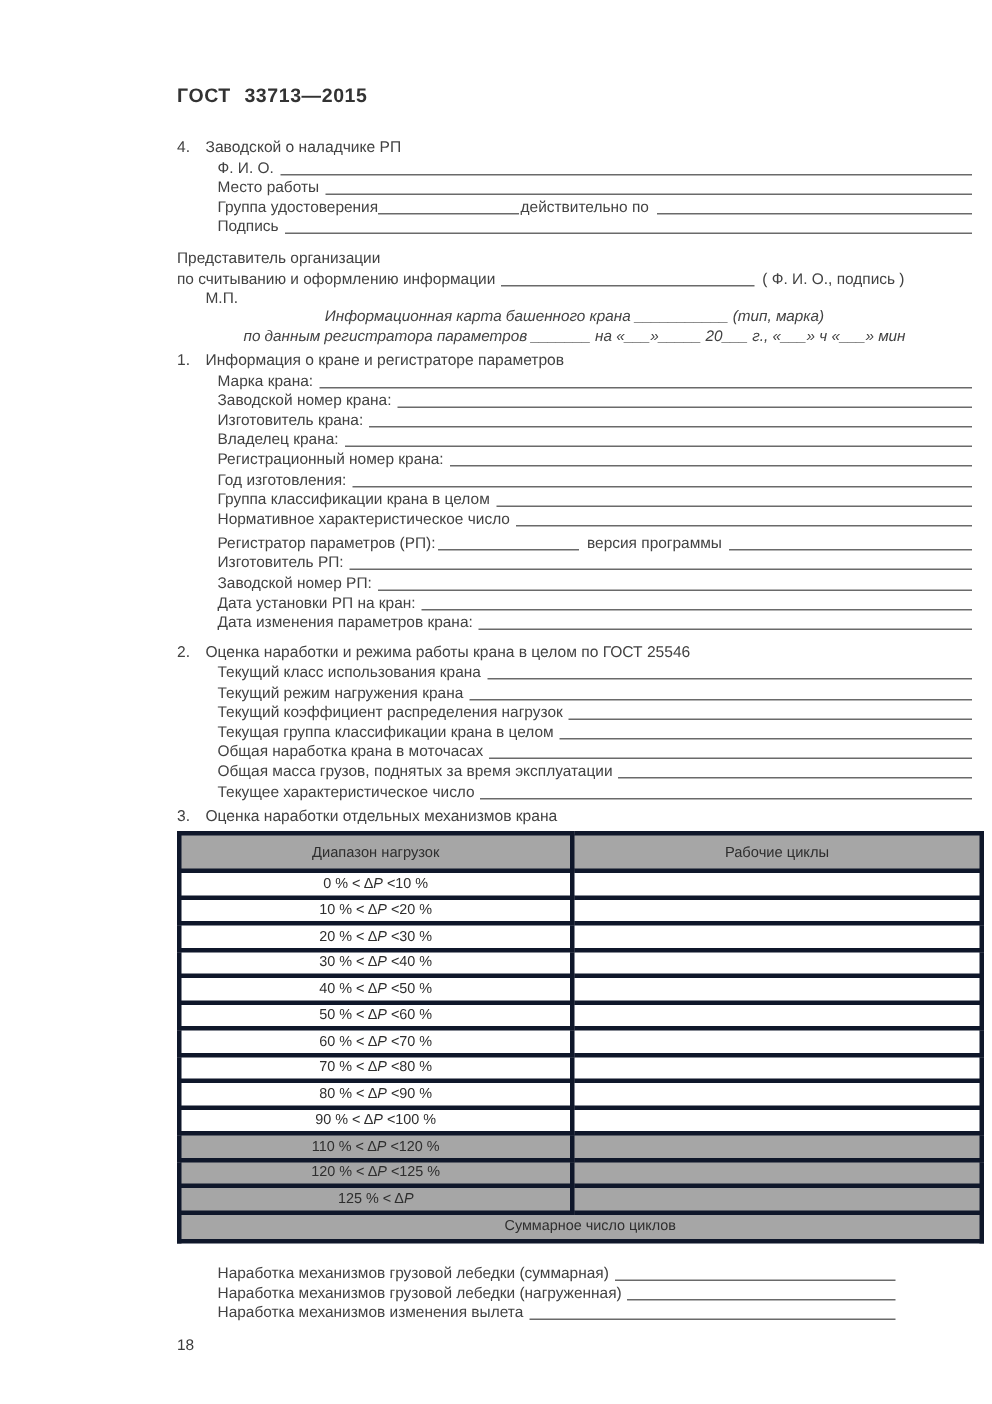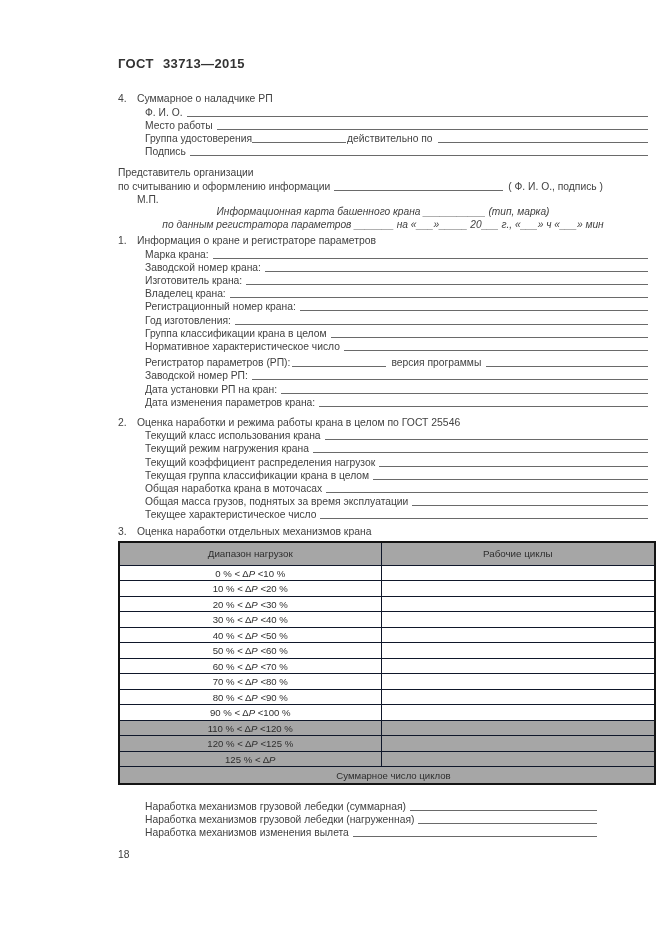--- a/index.html
+++ b/index.html
@@ -24,21 +24,21 @@
   .sec { display:flex; align-items:flex-end; height:13.4px; font-size:10.4px; }
   .sec .num { flex:0 0 19px; }
   .gap5 { margin-top:8px; }
   .card-line { font-style:italic; text-align:center; font-size:10.2px; height:12.2px; line-height:12.2px; margin-top:1px; }
   .pr40 { padding-right:40px; }
 
   table.mech {
     border-collapse:collapse; width:538px; margin-top:4px;
     font-size:9.6px; color:#2e2e2e; table-layout:fixed;
   }
-  table.mech th, table.mech td { border:1px solid #0f172a; padding:0; }
+  table.mech th, table.mech td { border:3px solid #0f172a; padding:0; }
   table.mech { border:2px solid #141414; }
   table.mech th {
     height:22px; font-weight:normal; font-size:9.8px;
     background:var(--hdr-bg,#a6a6a6); text-align:center;
   }
   table.mech td { height:14.5px; text-align:center; }
   table.mech td.light { background:var(--light-bg,#d9d9d9); }
   table.mech td.dark { background:var(--dark-bg,#a6a6a6); }
   table.mech td.sum { text-align:center; padding-left:13px; height:16px; }
   table.mech col.c1 { width:262px; }
@@ -49,21 +49,21 @@
 </style>
 </head>
 <body>
 
 <div class="page">
 
   <div class="gost">ГОСТ 33713—2015</div>
 
   <div class="sec">
     <span class="num">4.</span>
-    <span>Суммарное о наладчике РП</span>
+    <span>Заводской о наладчике РП</span>
   </div>
   <div class="row indent">
     <span class="lbl">Ф. И. О.</span>
     <span class="fl"></span>
   </div>
   <div class="row indent">
     <span class="lbl">Место работы</span>
     <span class="fl"></span>
   </div>
   <div class="row indent">
@@ -131,20 +131,24 @@
       </div>
     </div>
 
   <div class="row indent" style="margin-top:3px">
     <span class="lbl" style="padding-right:2px">Регистратор параметров (РП):</span>
     <span class="fl fixed"></span>
     <span class="lbl2">версия программы</span>
     <span class="fl"></span>
   </div>
   <div id="recorder-fields">
+      <div class="row indent">
+        <span class="lbl">Изготовитель РП:</span>
+        <span class="fl"></span>
+      </div>
       <div class="row indent">
         <span class="lbl">Заводской номер РП:</span>
         <span class="fl"></span>
       </div>
       <div class="row indent">
         <span class="lbl">Дата установки РП на кран:</span>
         <span class="fl"></span>
       </div>
       <div class="row indent">
         <span class="lbl">Дата изменения параметров крана:</span>

